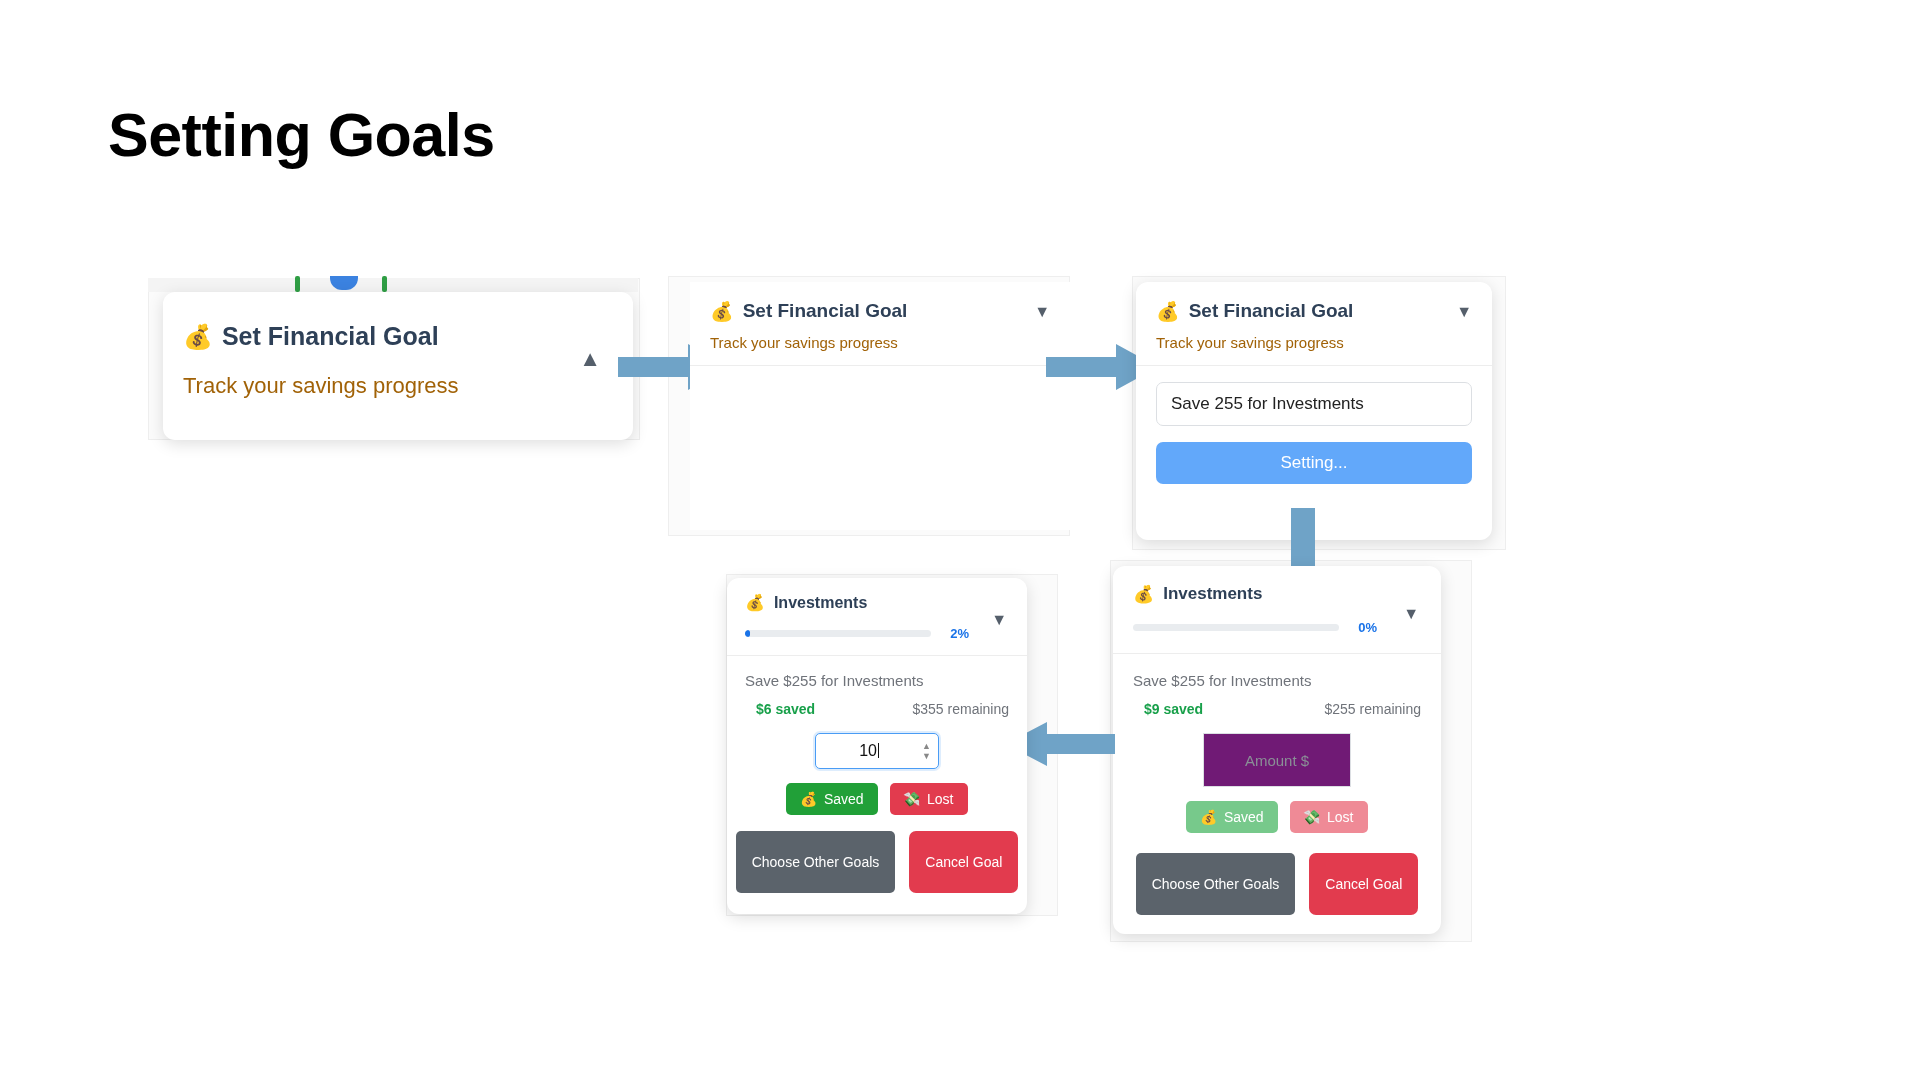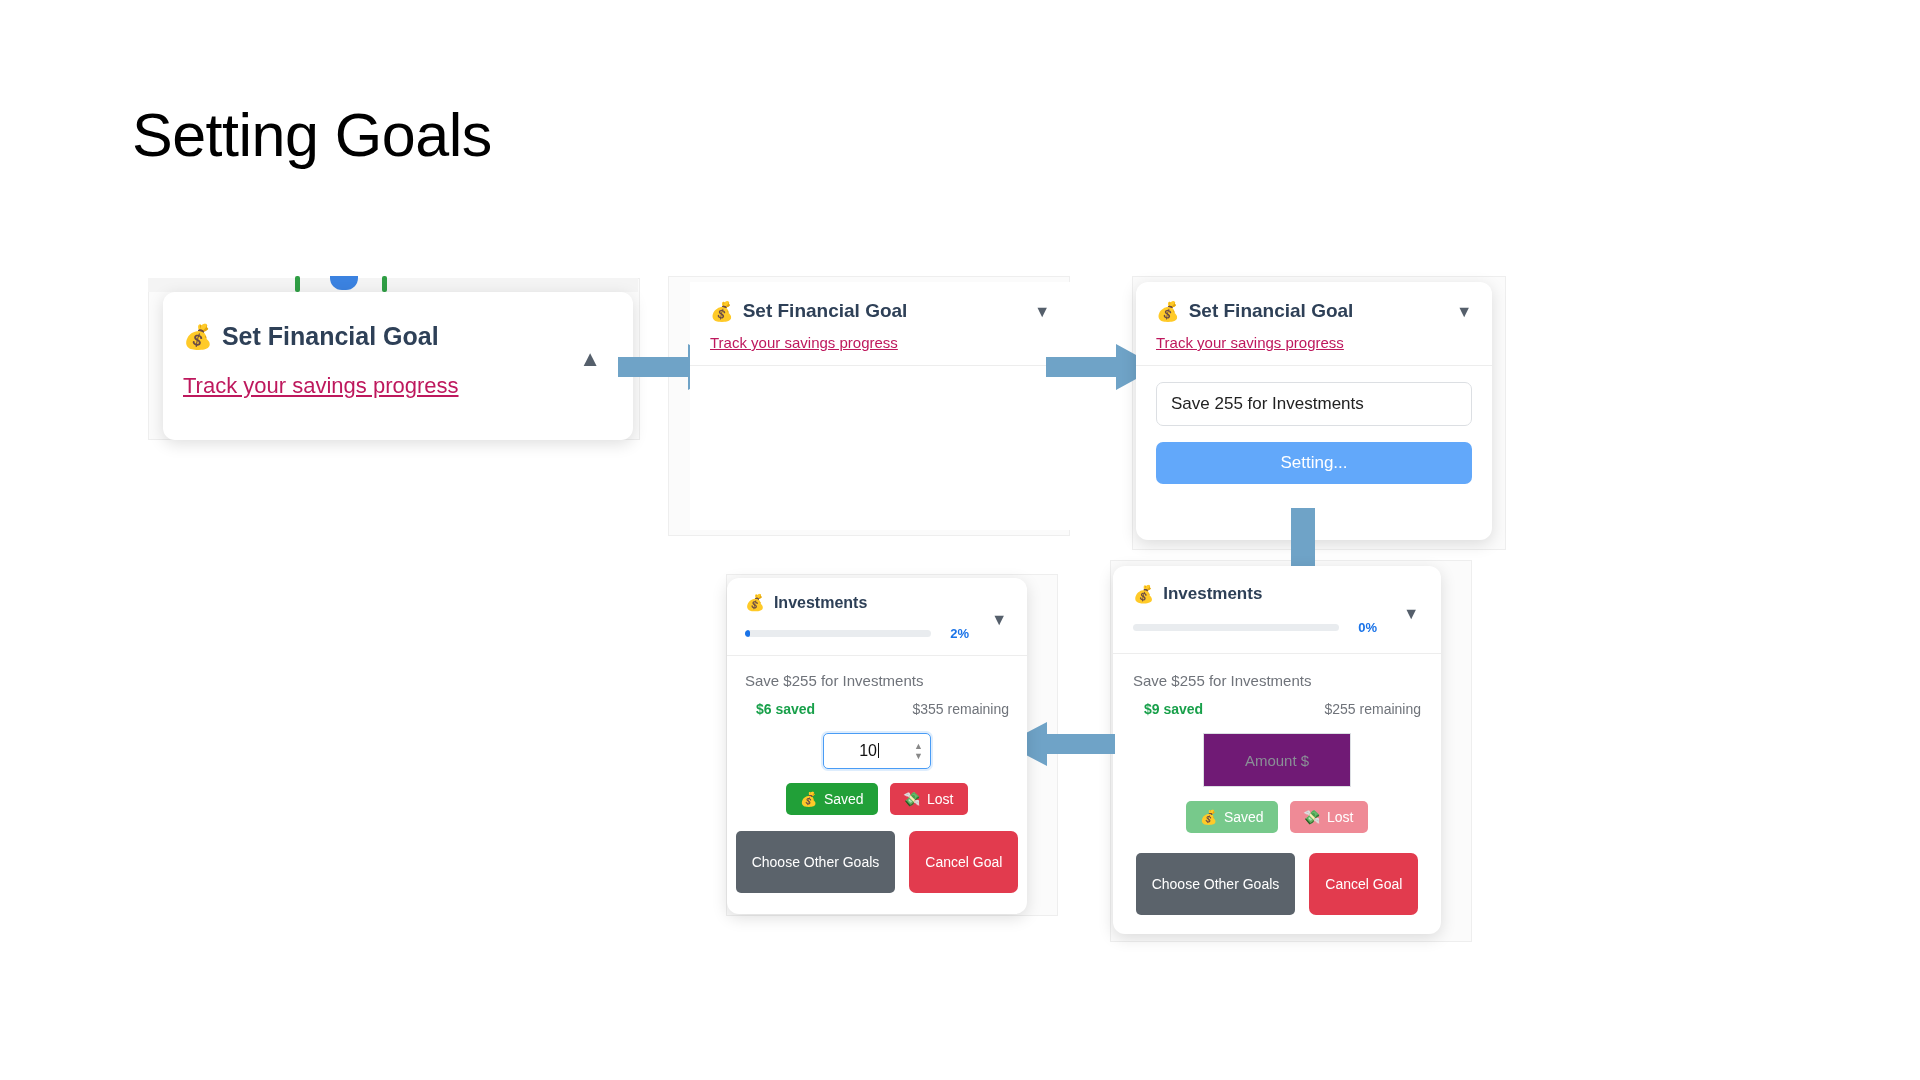--- a/index.html
+++ b/index.html
@@ -3,42 +3,42 @@
 <meta charset="utf-8">
 <style>
   html,body{margin:0;padding:0;}
   body{
     width:1920px;height:1080px;position:relative;overflow:hidden;
     background:#ffffff;
     font-family:"Liberation Sans","DejaVu Sans",sans-serif;
   }
   .page-title{
     position:absolute;left:108px;top:105px;
-    font-size:61px;font-weight:normal;color:#000000;
-    letter-spacing:-0.5px;line-height:1;margin-left:24px;
+    font-size:61px;font-weight:bold;color:#000000;
+    letter-spacing:-0.5px;line-height:1;
   }
 
   
   .ghost{position:absolute;background:#fbfbfb;border:1px solid #eeeeee;}
   .ghost-strip{position:absolute;background:#f4f4f4;}
   .ghost-line{position:absolute;background:#e6e6e6;border-radius:2px;}
 
   
   .card{
     position:absolute;background:#ffffff;border-radius:12px;
     box-shadow:0 4px 16px rgba(0,0,0,.13);
     overflow:hidden;
   }
   .card-head{position:relative;padding:18px 20px 14px 20px;}
   .card-title{
     display:flex;align-items:center;gap:9px;
     font-size:19px;font-weight:bold;color:#2e4057;white-space:nowrap;
   }
   .card-title .emoji{font-size:19px;line-height:1;}
-  .card-sub{margin-top:12px;font-size:15px;color:#be185d;text-decoration:underline;}
+  .card-sub{margin-top:12px;font-size:15px;color:#a16207;}
   .caret{
     position:absolute;right:20px;color:#555f6b;font-size:16px;line-height:1;
     user-select:none;
   }
   .divider{height:1px;background:#ededed;}
   .card-body{padding:16px 20px 20px 20px;}
 
   .text-input{
     box-sizing:border-box;width:100%;height:44px;
     border:1px solid #dcdfe3;border-radius:7px;background:#fff;
@@ -58,21 +58,21 @@
   .pct{font-size:13px;font-weight:bold;color:#1a73e8;min-width:28px;text-align:right;}
   .pct.zero{color:#1a73e8;}
 
   .goal-line{font-size:15px;color:#6f737a;}
   .money-row{display:flex;justify-content:space-between;margin-top:12px;font-size:14px;}
   .saved{color:#18a04a;font-weight:bold;margin-left:11px;}
   .remaining{color:#6f737a;}
 
   .amount-wrap{display:flex;justify-content:center;margin-top:16px;}
   .num-input{
-    box-sizing:border-box;width:108px;height:36px;
+    box-sizing:border-box;width:124px;height:36px;
     border:1px solid #4a9cf5;border-radius:5px;background:#fff;
     display:flex;align-items:center;
     box-shadow:0 0 0 2px rgba(74,156,245,.18);
   }
   .num-val{
     flex:1;text-align:center;font-size:16px;color:#111;position:relative;
   }
   .num-val .caretbar{
     display:inline-block;width:1px;height:15px;background:#111;
     vertical-align:-2px;margin-left:1px;

